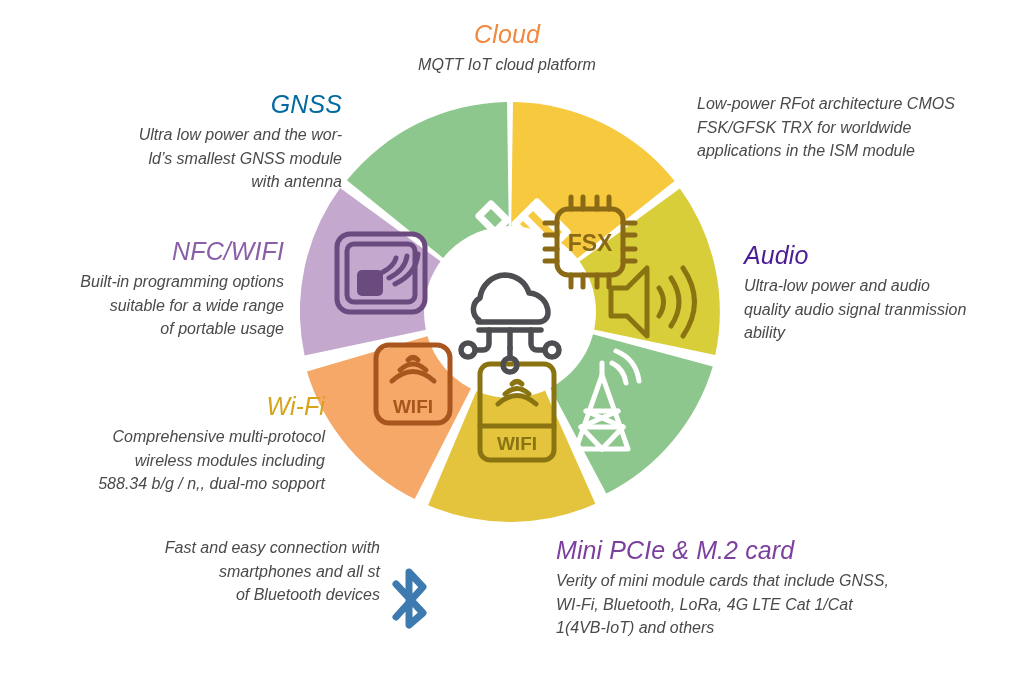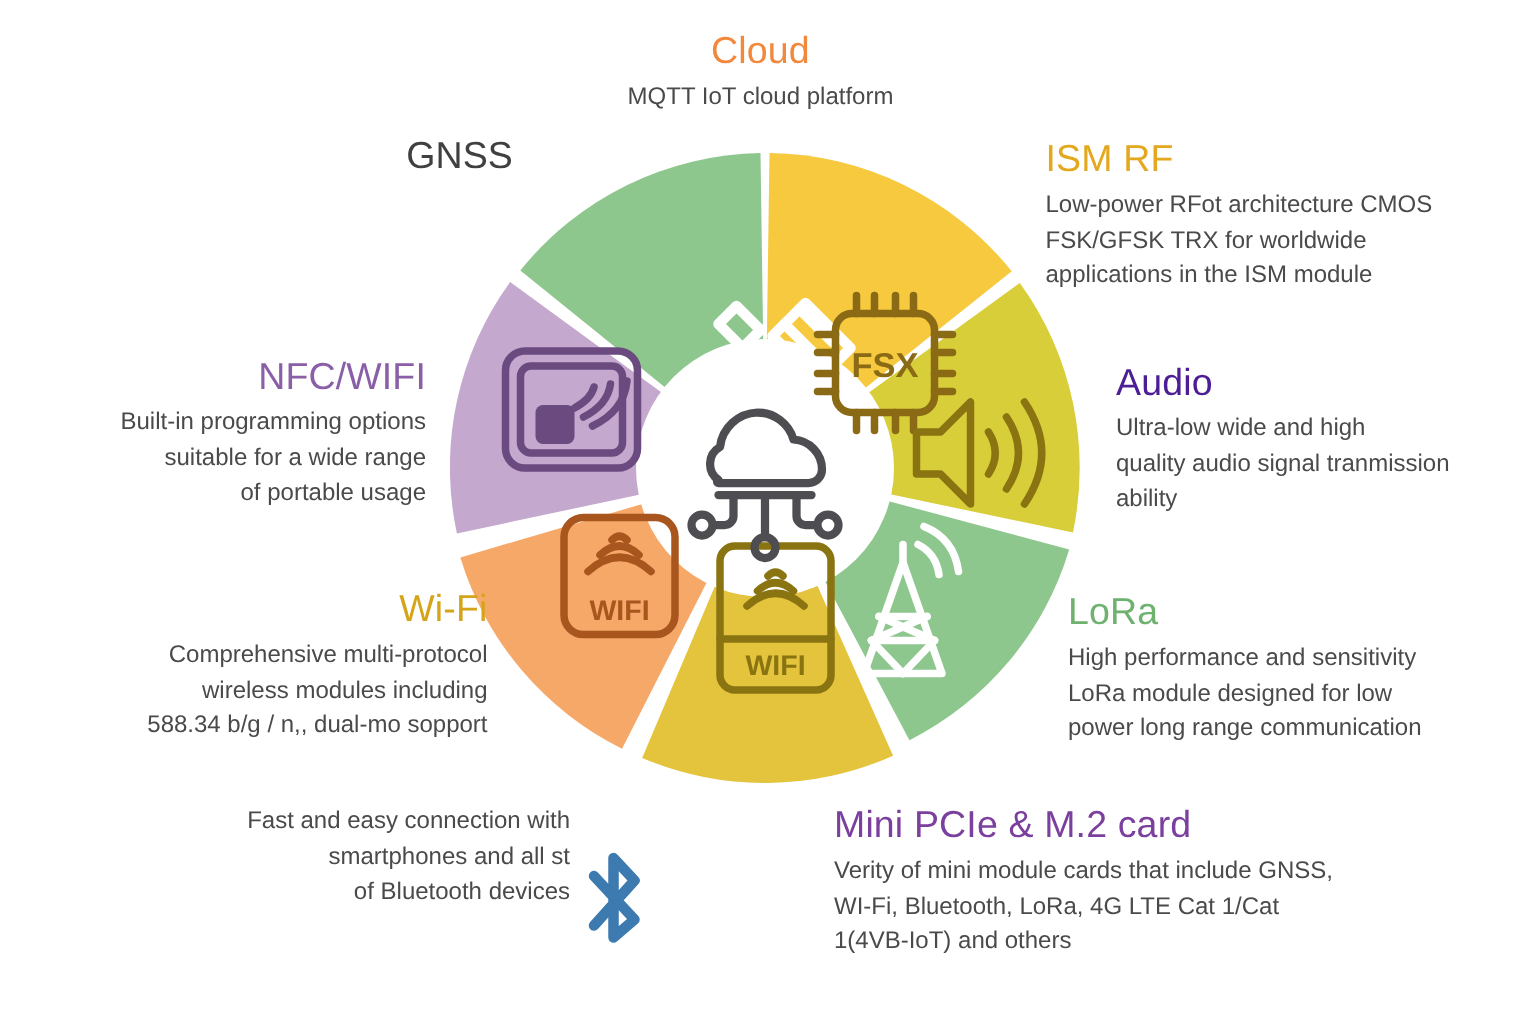--- a/index.html
+++ b/index.html
@@ -29,20 +29,21 @@
     left: 300px;
     top: 102px;
     width: 420px;
     height: 420px;
   }
   .wheel svg { display: block; }
 
   
   .block {
     position: absolute;
+    font-style: italic;
   }
   .block .title {
     font-size: 25px;
     font-weight: 400;
     line-height: 1.12;
     margin: 0 0 5px 0;
     letter-spacing: 0.1px;
     white-space: nowrap;
   }
   .block .desc {
@@ -231,39 +232,32 @@
       </g>
     </svg>
   </div>
 
   <div class="block al-center" id="blk-cloud">
     <div class="title" style="color:#F2883C">Cloud</div>
     <div class="desc">MQTT IoT cloud platform</div>
   </div>
 
   <div class="block al-left" id="blk-ism">
-    <div class="title" style="color:#E3A81E">ISM RF</div>
     <div class="desc">Low-power RFot architecture CMOS
 FSK/GFSK TRX for worldwide
 applications in the ISM module</div>
   </div>
 
   <div class="block al-left" id="blk-audio">
     <div class="title" style="color:#4c1d95">Audio</div>
-    <div class="desc">Ultra-low wide and high
+    <div class="desc">Ultra-low power and audio
 quality audio signal tranmission
 ability</div>
   </div>
 
-  <div class="block al-left" id="blk-lora">
-    <div class="title" style="color:#6FB26F">LoRa</div>
-    <div class="desc">High performance and sensitivity
-LoRa module designed for low
-power long range communication</div>
-  </div>
 
   <div class="block al-left" id="blk-minipcie">
     <div class="title" style="color:#7B3F9E">Mini PCIe &amp; M.2 card</div>
     <div class="desc">Verity of mini module cards that include GNSS,
 WI-Fi, Bluetooth, LoRa, 4G LTE Cat 1/Cat
 1(4VB-IoT) and others</div>
   </div>
 
   <div class="block al-right" id="blk-bt">
     <div class="desc">Fast and easy connection with
@@ -285,16 +279,19 @@
   </div>
 
   <div class="block al-right" id="blk-nfc">
     <div class="title" style="color:#8A5FA8">NFC/WIFI</div>
     <div class="desc">Built-in programming options
 suitable for a wide range
 of portable usage</div>
   </div>
 
   <div class="block al-right" id="blk-gnss">
-    <div class="title" style="color:#404040">GNSS</div>
+    <div class="title" style="color:#0369a1">GNSS</div>
+    <div class="desc">Ultra low power and the wor-
+ld’s smallest GNSS module
+with antenna</div>
   </div>
 
 </div>
 
 </body></html>

